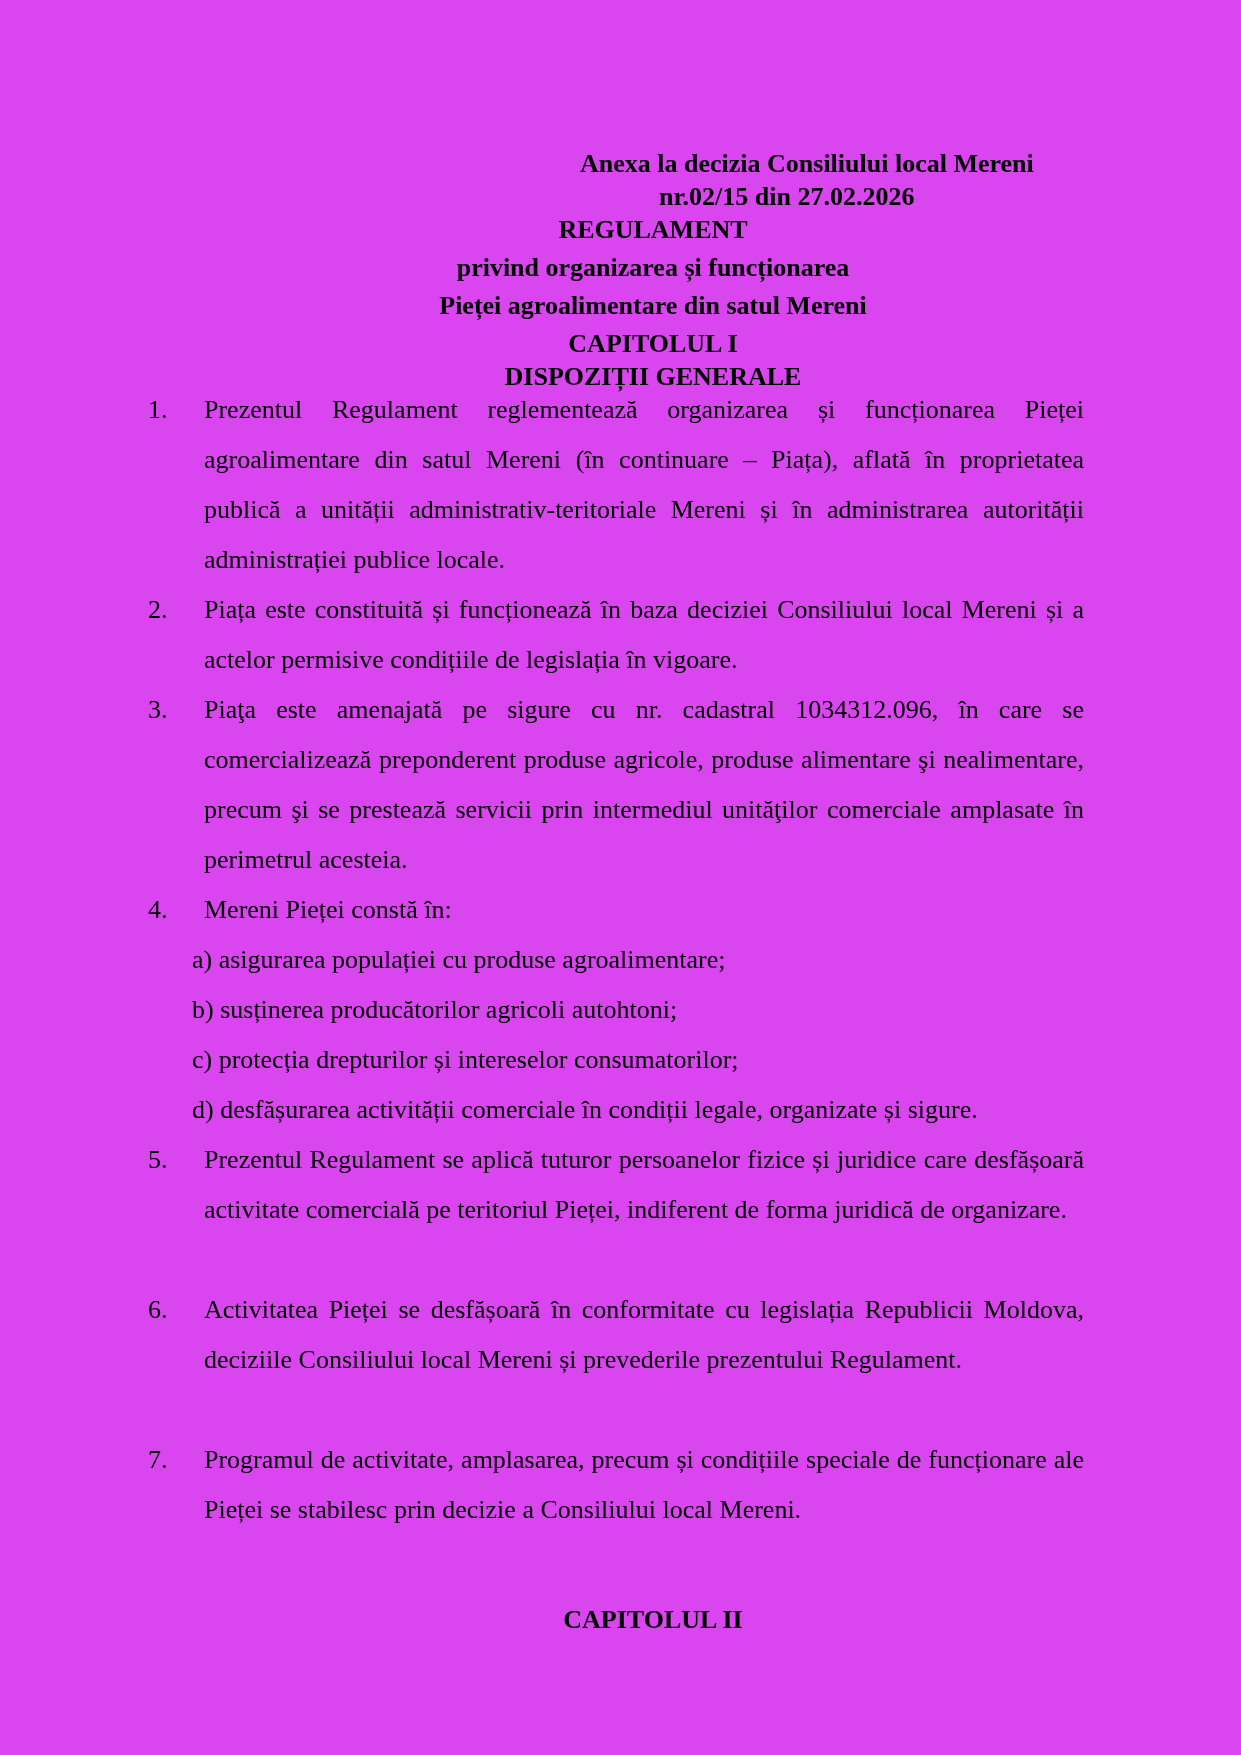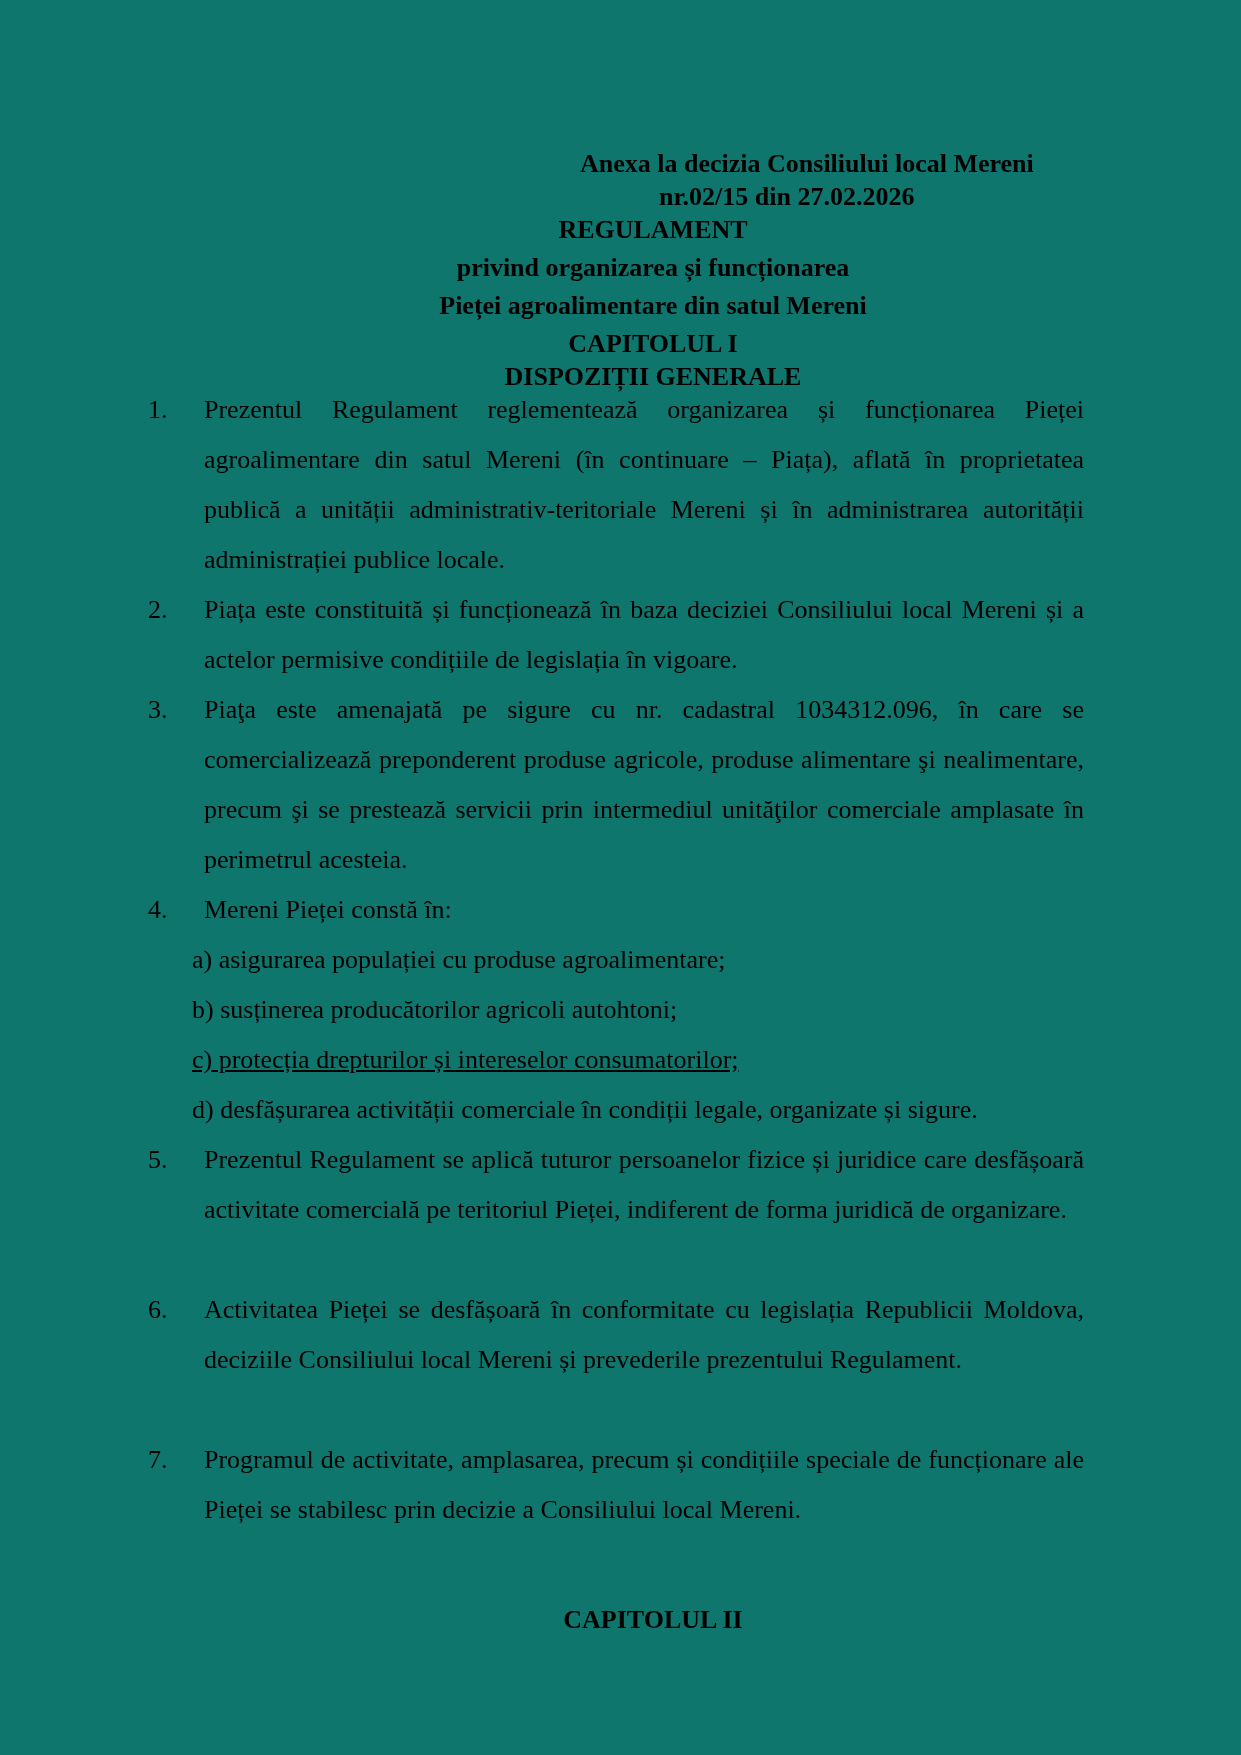--- a/index.html
+++ b/index.html
@@ -13,21 +13,21 @@
       position: relative;
       overflow: hidden;
       font-family: "Liberation Serif", "DejaVu Serif", serif;
       color: #000000;
     }
     .page {
       position: absolute;
       left: 0; top: 0;
       width: 1241px;
       height: 1755px;
-      background: #0f766e;
+      background: #d946ef;
     }
     .hdr {
       position: absolute;
       font-weight: bold;
       font-size: 26px;
       line-height: 30px;
       white-space: nowrap;
     }
     .annex-1 { left: 580px; top: 149px; }
     .annex-2 { left: 612px; top: 182px; margin-left: 47px; }
@@ -98,21 +98,21 @@
       <span class="num">3.</span>
       <span class="txt">Piaţa este amenajată pe sigure cu nr. cadastral 1034312.096, în care se comercializează preponderent produse agricole, produse alimentare şi nealimentare, precum şi se prestează servicii prin intermediul unităţilor comerciale amplasate în perimetrul acesteia.</span>
     </div>
 
     <div class="item" style="top:885px;">
       <span class="num">4.</span>
       <span class="txt">Mereni Pieței constă în:</span>
     </div>
     <div class="sub" style="top:935px;">a) asigurarea populației cu produse agroalimentare;</div>
     <div class="sub" style="top:985px;">b) susținerea producătorilor agricoli autohtoni;</div>
-    <div class="sub" style="top:1035px;text-decoration:underline;">c) protecția drepturilor și intereselor consumatorilor;</div>
+    <div class="sub" style="top:1035px;">c) protecția drepturilor și intereselor consumatorilor;</div>
     <div class="sub" style="top:1085px;font-family:Liberation Serif, serif;">d) desfășurarea activității comerciale în condiții legale, organizate și sigure.</div>
 
     <div class="item" style="top:1135px;">
       <span class="num">5.</span>
       <span class="txt">Prezentul Regulament se aplică tuturor persoanelor fizice și juridice care desfășoară activitate comercială pe teritoriul Pieței, indiferent de forma juridică de organizare.</span>
     </div>
 
     <div class="item" style="top:1285px;">
       <span class="num">6.</span>
       <span class="txt">Activitatea Pieței se desfășoară în conformitate cu legislația Republicii Moldova, deciziile Consiliului local Mereni și prevederile prezentului Regulament.</span>

